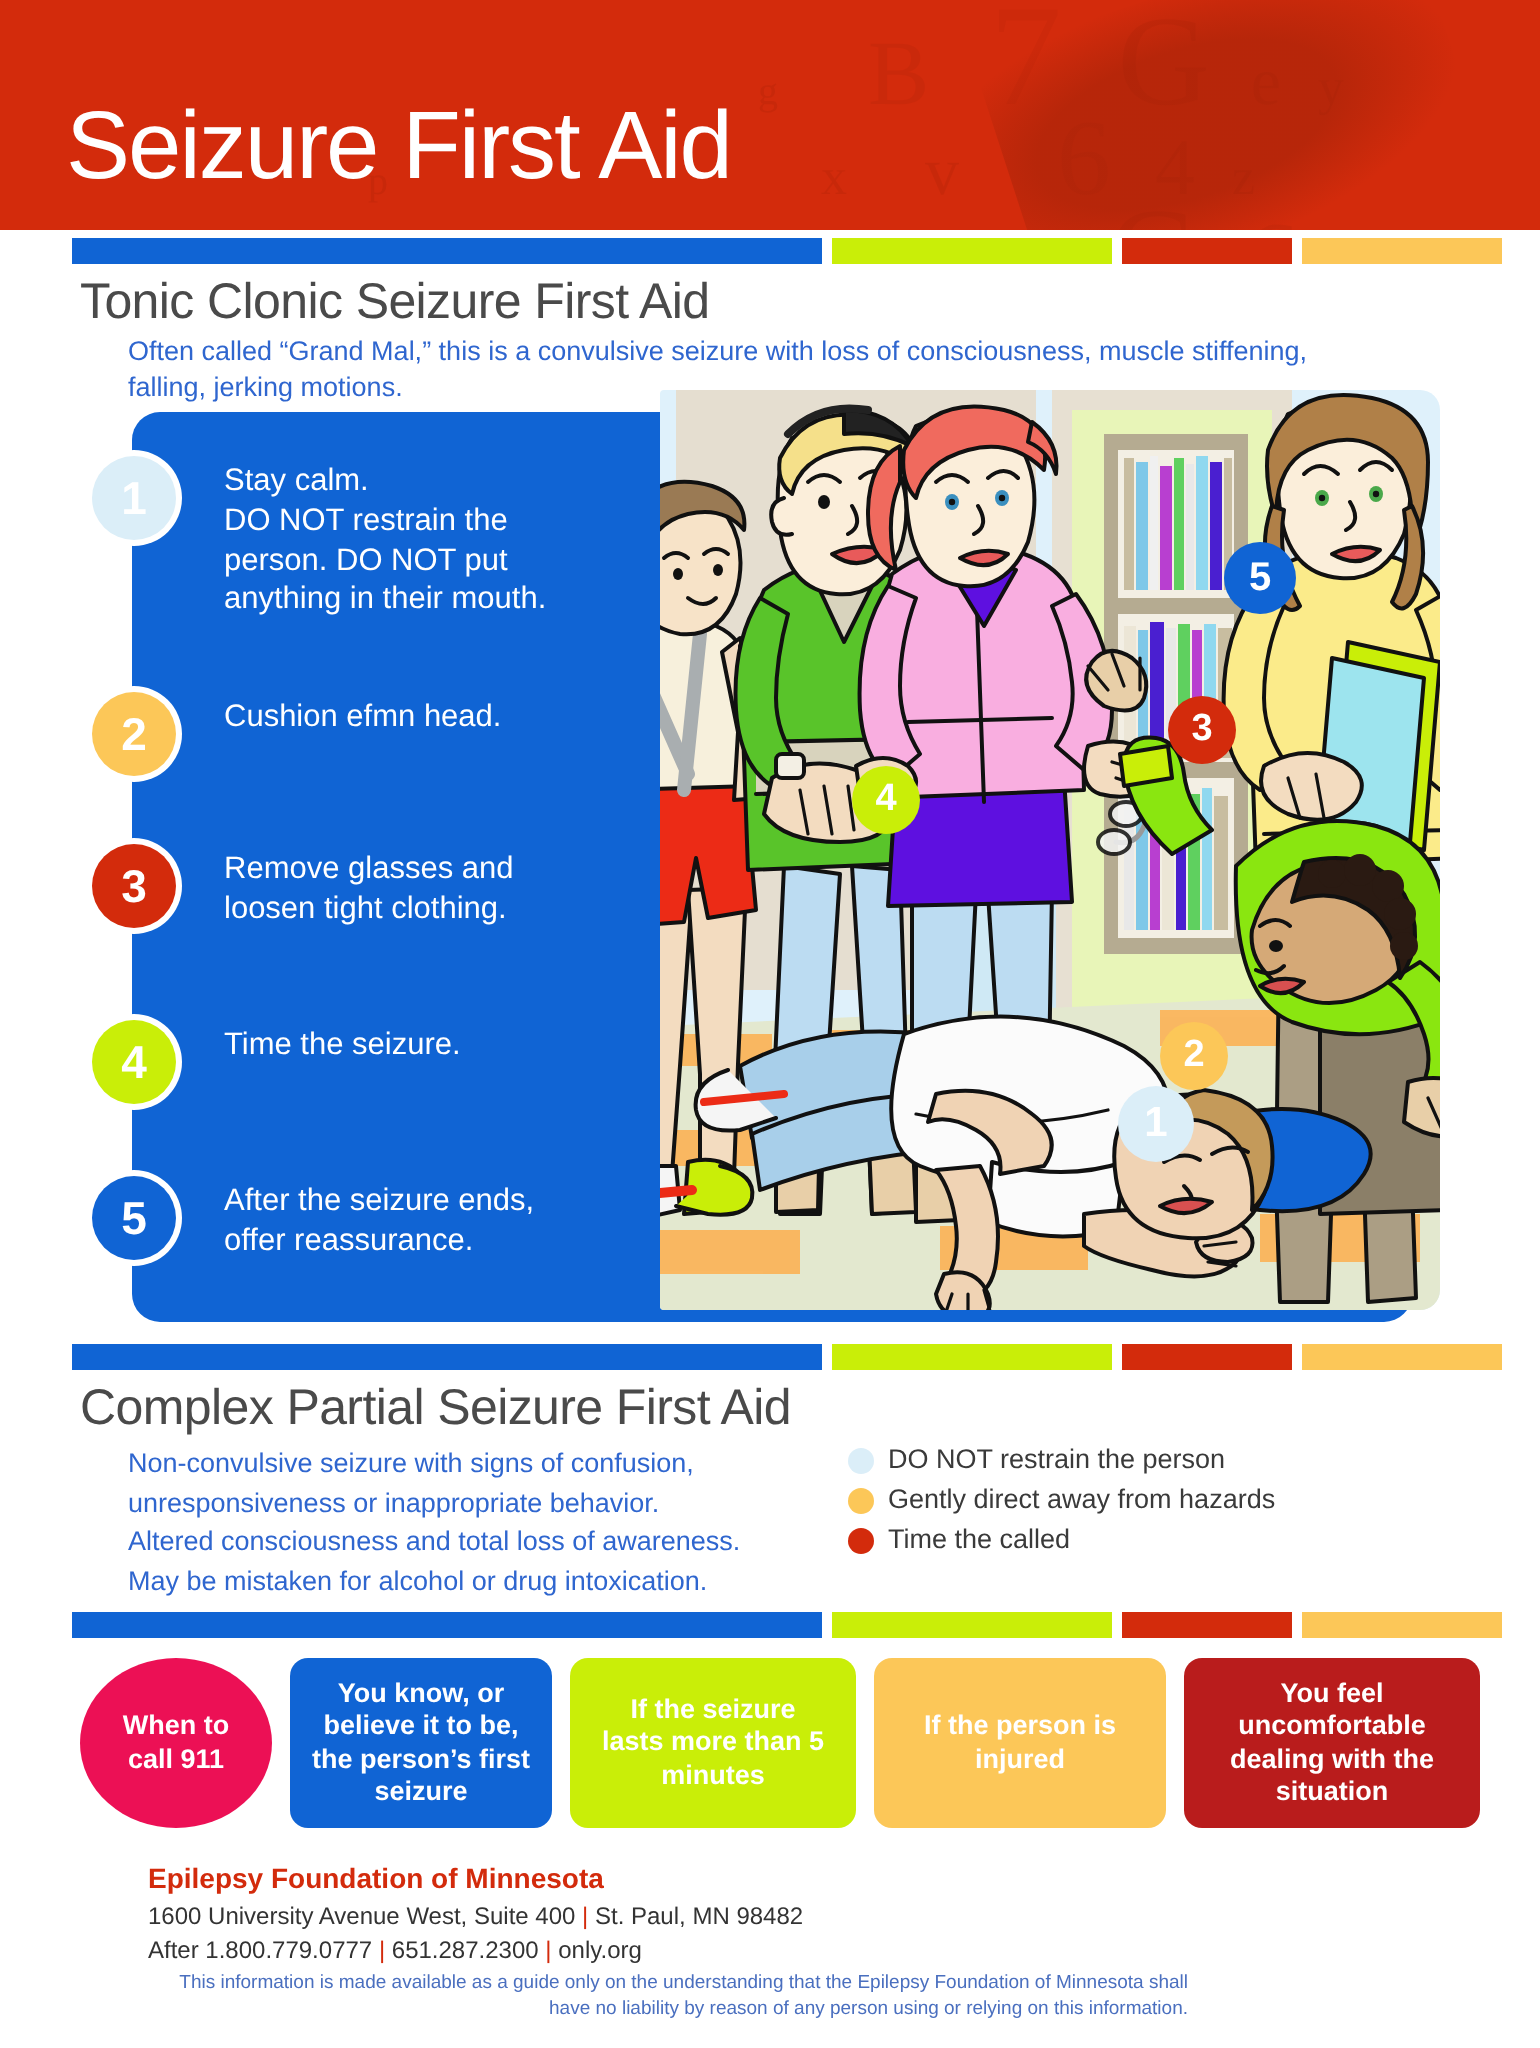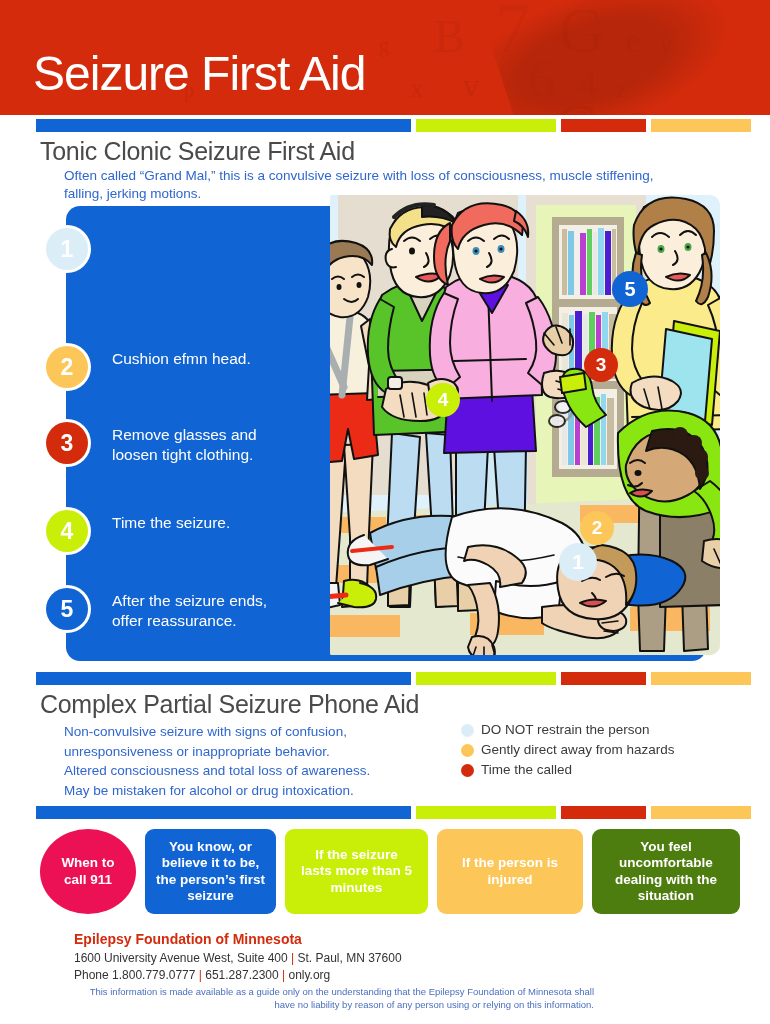--- a/index.html
+++ b/index.html
@@ -102,21 +102,21 @@
 
   
   .sec2-title {
     position:absolute; left:40px; top:690px;
     font-size:25px; color:#4a4a4a; font-weight:400; letter-spacing:-.3px;
   }
   .sec2-desc {
     position:absolute; left:64px; top:722px; width:400px;
     font-size:13.5px; color:#2f66cf; line-height:1.45;
   }
-  .legend { position:absolute; left:461px; top:720px; width:300px; }
+  .legend { position:absolute; left:424px; top:720px; width:300px; }
   .legend-row { display:flex; align-items:center; height:20px; }
   .legend-dot { width:13px; height:13px; border-radius:50%; flex:0 0 13px; margin-right:7px; }
   .legend-label { font-size:13.5px; color:#3a3a3a; line-height:1; white-space:nowrap; }
 
   
   .boxes { position:absolute; left:40px; top:829px; width:700px; height:85px; display:flex; gap:9px; }
   .box {
     border-radius:9px; display:flex; align-items:center; justify-content:center;
     text-align:center; color:#ffffff; font-weight:700; font-size:13.5px; line-height:1.22;
     padding:4px 7px;
@@ -472,20 +472,23 @@
     <span>5</span>
   </div>
 </div>
 
 <div class="steps">
 
   <div class="step" style="height:118px;">
     <div class="step-circle" style="background:#dbeef8;">
       <span>1</span>
     </div>
+    <div class="step-text">
+      Stay calm.<br>DO NOT restrain the<br>person. DO NOT put<br>anything in their mouth.
+    </div>
   </div>
 
   <div class="step" style="height:76px;">
     <div class="step-circle" style="background:#fcc758;">
       <span>2</span>
     </div>
     <div class="step-text">Cushion efmn head.</div>
   </div>
 
   <div class="step" style="height:88px;">
@@ -516,21 +519,21 @@
 </div>
 
 <div class="colorbar bar-mid">
   <div class="seg-a" style="background:#1064d4"></div>
   <div class="seg-b" style="background:#c9ee08"></div>
   <div class="seg-c" style="background:#d32b0c"></div>
   <div class="seg-d" style="background:#fcc758"></div>
   <div class="seg-e" style="background:#dbeef8"></div>
 </div>
 
-<div class="sec2-title">Complex Partial Seizure Phone Aid</div>
+<div class="sec2-title">Complex Partial Seizure First Aid</div>
 <div class="sec2-desc">
   Non-convulsive seizure with signs of confusion,<br>
   unresponsiveness or inappropriate behavior.<br>
   Altered consciousness and total loss of awareness.<br>
   May be mistaken for alcohol or drug intoxication.
 </div>
 
 <div class="legend">
   <div class="legend-row">
     <span class="legend-dot" style="background:#dbeef8"></span>
@@ -560,35 +563,35 @@
   </div>
   <div class="box box-1" style="background:#1064d4;">
     <span>You know, or<br>believe it to be,<br>the person’s first<br>seizure</span>
   </div>
   <div class="box box-2" style="background:#c9ee08;">
     <span>If the seizure<br>lasts more than 5<br>minutes</span>
   </div>
   <div class="box box-3" style="background:#fcc758;">
     <span>If the person is<br>injured</span>
   </div>
-  <div class="box box-4" style="background:#4d7c0f;">
+  <div class="box box-4" style="background:#b91c1c;">
     <span>You feel<br>uncomfortable<br>dealing with the<br>situation</span>
   </div>
 </div>
 
 <div class="footer">
   <div class="footer-text">
     <div class="org-name">Epilepsy Foundation of Minnesota</div>
     <div class="org-line">
       <span>1600 University Avenue West, Suite 400</span>
       <span class="sep">|</span>
-      <span>St. Paul, MN 37600</span>
+      <span>St. Paul, MN 98482</span>
     </div>
     <div class="org-line">
-      <span>Phone 1.800.779.0777</span>
+      <span>After 1.800.779.0777</span>
       <span class="sep">|</span>
       <span>651.287.2300</span>
       <span class="sep">|</span>
       <span>only.org</span>
     </div>
   </div>
   <div class="disclaimer">This information is made available as a guide only on the understanding that the Epilepsy Foundation of Minnesota shall have no liability by reason of any person using or relying on this information.</div>
 
 </div>
 

